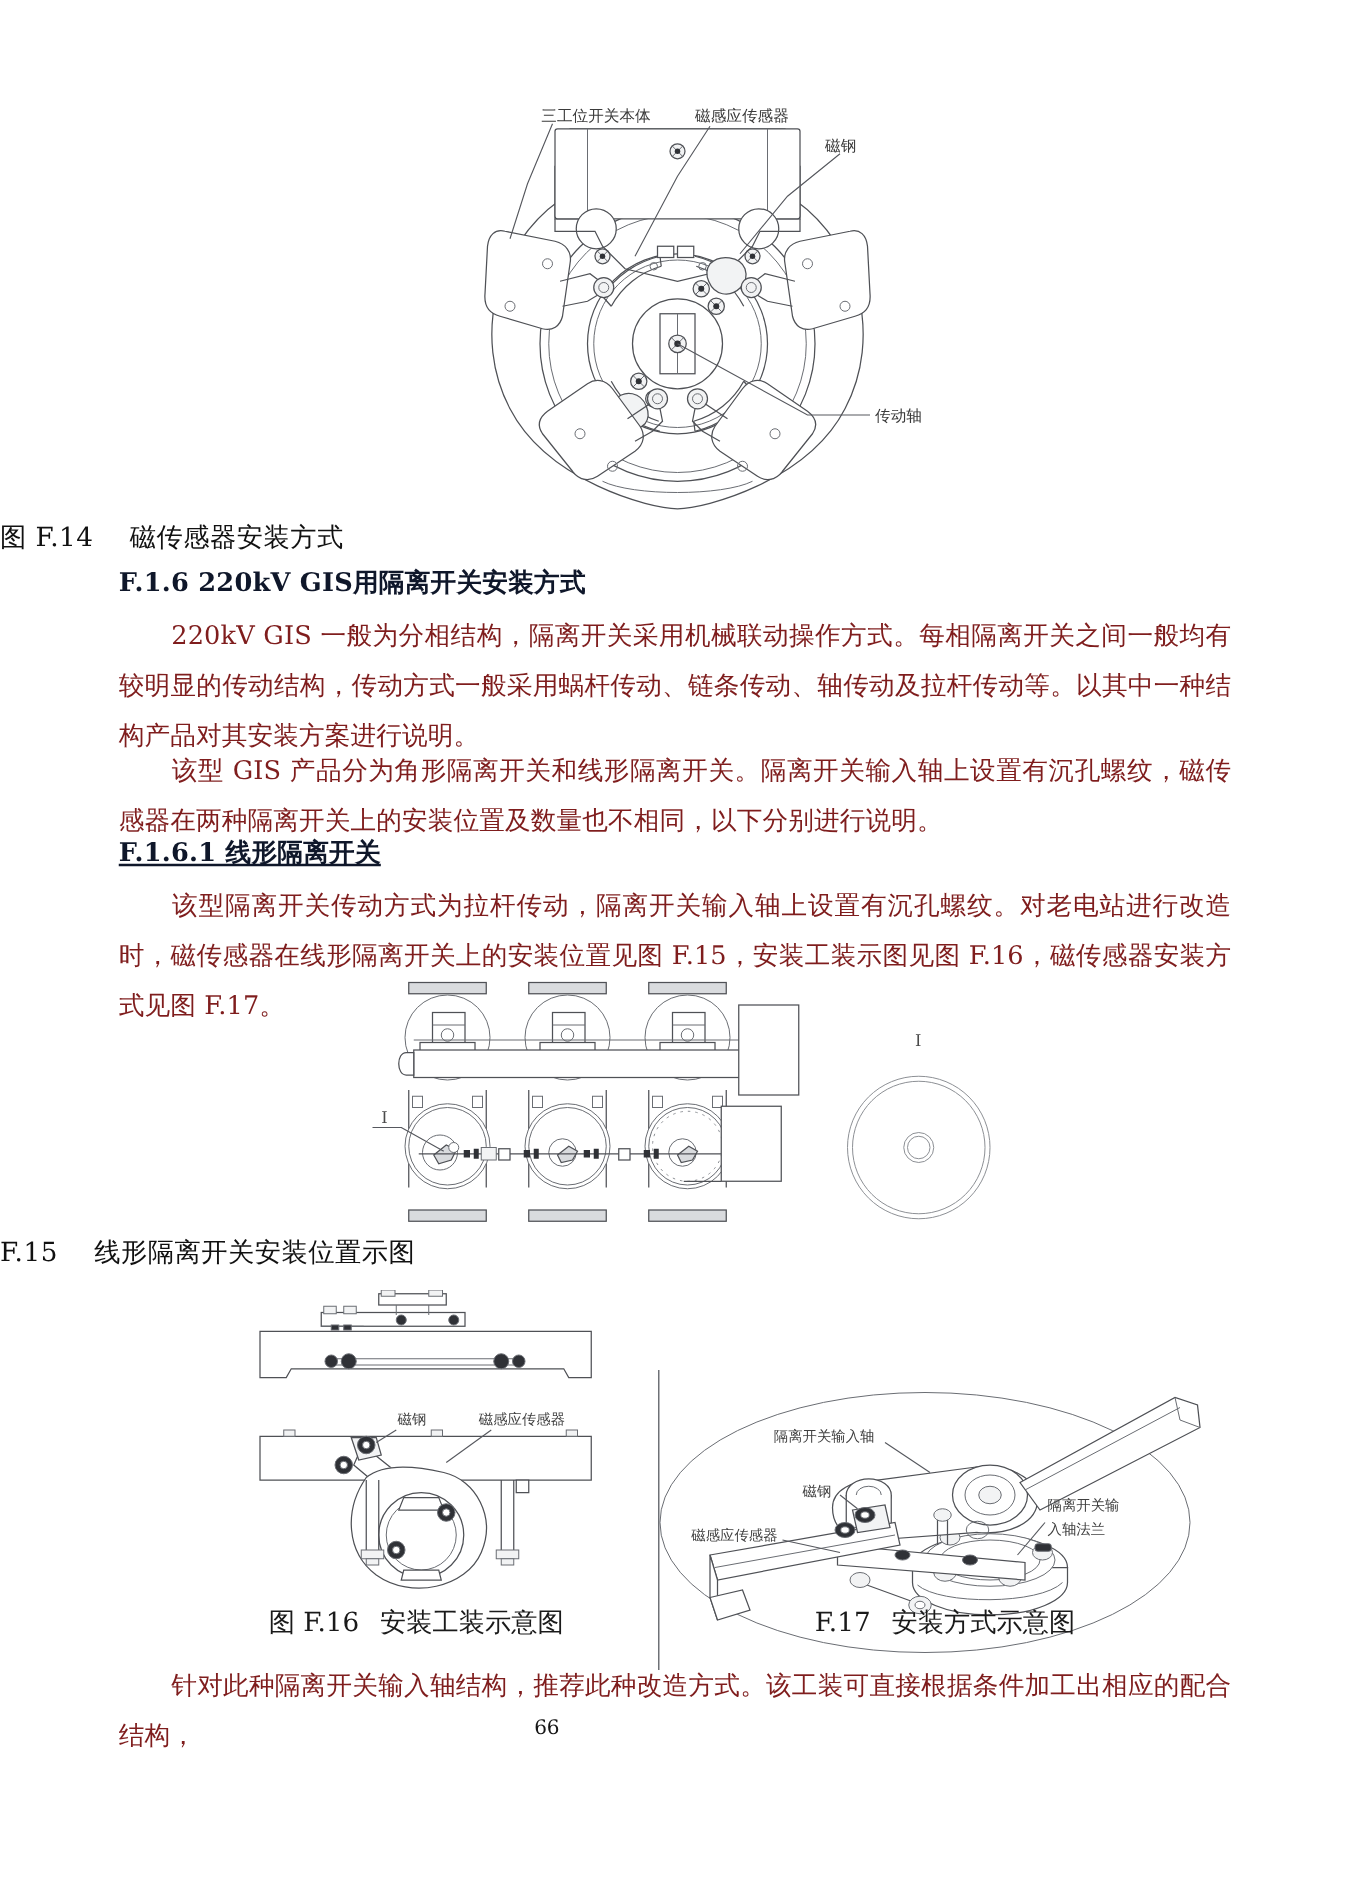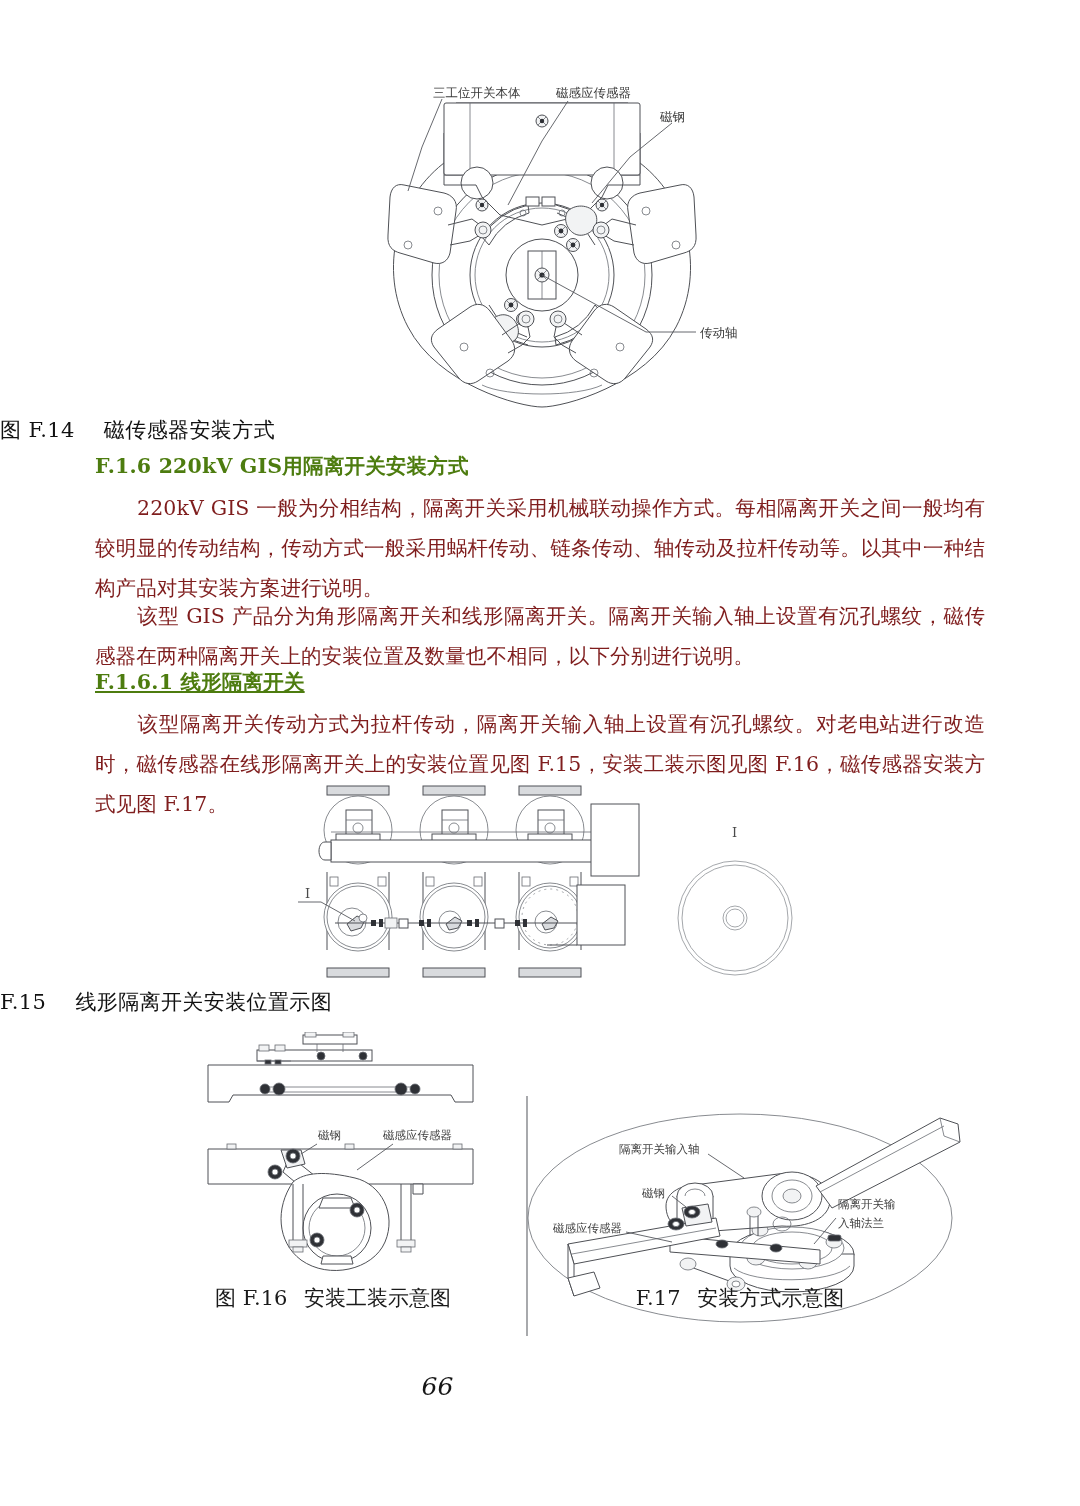--- a/index.html
+++ b/index.html
@@ -31,44 +31,43 @@
     color: #111;
   }
   .caption .num { font-family: "DejaVu Serif", serif; }
 
   .heading {
     position: absolute;
     left: 95px;
     font-size: 20.5px;
     font-weight: bold;
     letter-spacing: 0.2px;
-    color: #4d7c0f;
+    color: #0f172a;
     white-space: nowrap;
   }
 
   .para {
     position: absolute;
     left: 95px;
     width: 890px;
     font-size: 20.5px;
     line-height: 40px;
     text-align: justify;
     text-justify: inter-ideograph;
     color: #7f1d1d;
     letter-spacing: 0.1px;
   }
   .para .indent { display: inline-block; width: 42px; }
 
   .pagenum {
     position: absolute;
     width: 100%;
     text-align: center;
-    font-size: 25px;
+    font-size: 16px;
     color: #161616;
-    font-style: italic;
   }
 
   
   .fig {
     position: absolute;
   }
   .fig svg { display: block; }
 
   .fig-label {
     font-family: "DejaVu Sans", "Liberation Sans", sans-serif;
@@ -510,21 +509,24 @@
       <text class="fig-label-sm" x="318" y="112">隔离开关输</text>
       <text class="fig-label-sm" x="318" y="131">入轴法兰</text>
     </svg>
   </div>
 
   <div style="position:absolute; left:215px; top:1284px; width:290px; text-align:left; font-size:21px;">
     <span class="num">图 F.16</span>
     <span style="display:inline-block;width:10px"></span><span>安装工装示意图</span>
   </div>
 
-  <div style="position:absolute; left:540px; top:1284px; width:400px; text-align:center; font-size:21px;">
+  <div style="position:absolute; left:556px; top:1284px; width:400px; text-align:center; font-size:21px;">
     <span class="num">F.17</span>
     <span style="display:inline-block;width:10px"></span><span>安装方式示意图</span>
   </div>
 
+  <div class="para" style="top:1328px;">
+    <span class="indent"></span><span>针对此种隔离开关输入轴结构，推荐此种改造方式。该工装可直接根据条件加工出相应的配合结构，</span>
+  </div>
 
   <div class="pagenum" style="top:1372px;">66</div>
 
 </div>
 
 </body></html>

